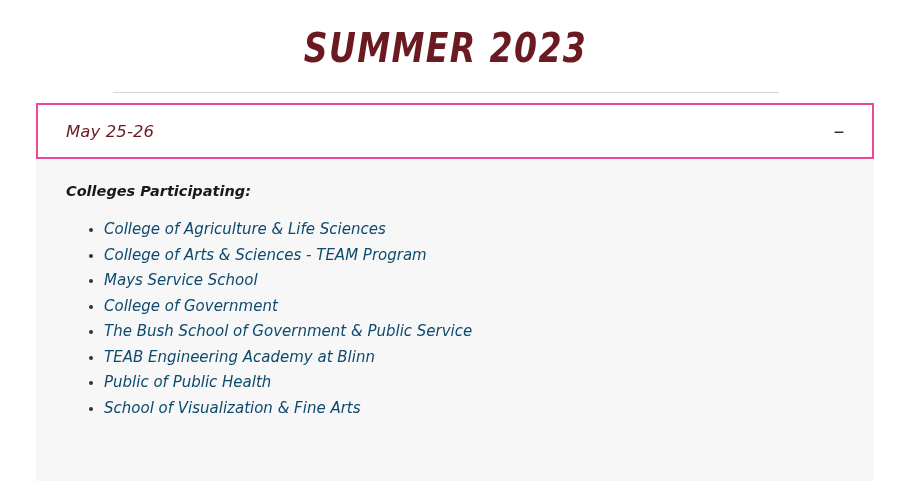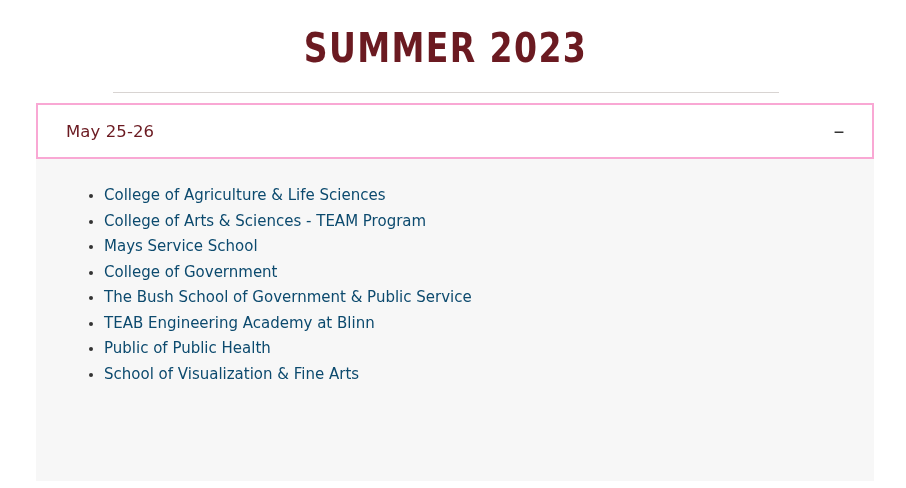--- a/index.html
+++ b/index.html
@@ -11,20 +11,21 @@
     height: 488px;
     background: #ffffff;
     font-family: "DejaVu Sans", sans-serif;
     overflow: hidden;
   }
   .page {
     position: relative;
     width: 891px;
     height: 488px;
     box-sizing: border-box;
+    font-style: italic;
   }
   .page-title {
     text-align: center;
     color: #6b1a21;
     font-family: "DejaVu Sans Condensed", "Liberation Sans Narrow", "Liberation Sans", sans-serif;
     font-weight: 700;
     font-size: 40px;
     letter-spacing: 1.5px;
     margin: 0;
     padding-top: 26px;
@@ -40,21 +41,21 @@
   .accordion {
     position: absolute;
     left: 36px;
     top: 103px;
     width: 838px;
   }
   .acc-header {
     box-sizing: border-box;
     width: 100%;
     height: 56px;
-    border: 2px solid #f9a8d4;
+    border: 2px solid #ec4899;
     background: #ffffff;
     display: flex;
     align-items: center;
     justify-content: space-between;
     padding: 0 22px 0 28px;
     cursor: pointer;
   }
   .acc-title {
     color: #6b1a21;
     font-size: 16.5px;
@@ -109,20 +110,21 @@
   <div class="title-rule"></div>
 
   <div class="accordion">
 
     <div class="acc-header">
       <span class="acc-title">May 25-26</span>
       <span class="acc-toggle">–</span>
     </div>
 
     <div class="acc-body">
+      <div class="body-heading">Colleges Participating:</div>
       <ul class="colleges">
         <li>College of Agriculture &amp; Life Sciences</li>
         <li>College of Arts &amp; Sciences - TEAM Program</li>
         <li>Mays Service School</li>
         <li>College of Government</li>
         <li>The Bush School of Government &amp; Public Service</li>
         <li>TEAB Engineering Academy at Blinn</li>
         <li>Public of Public Health</li>
         <li>School of Visualization &amp; Fine Arts</li>
       </ul>

